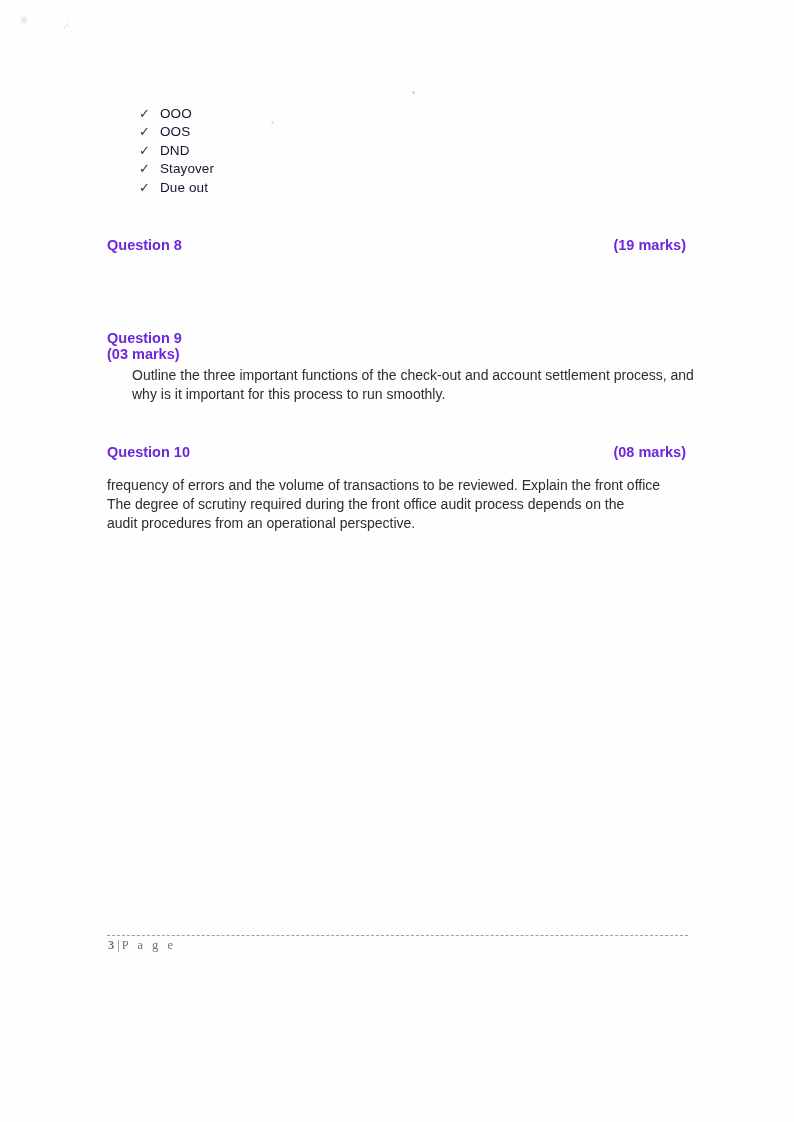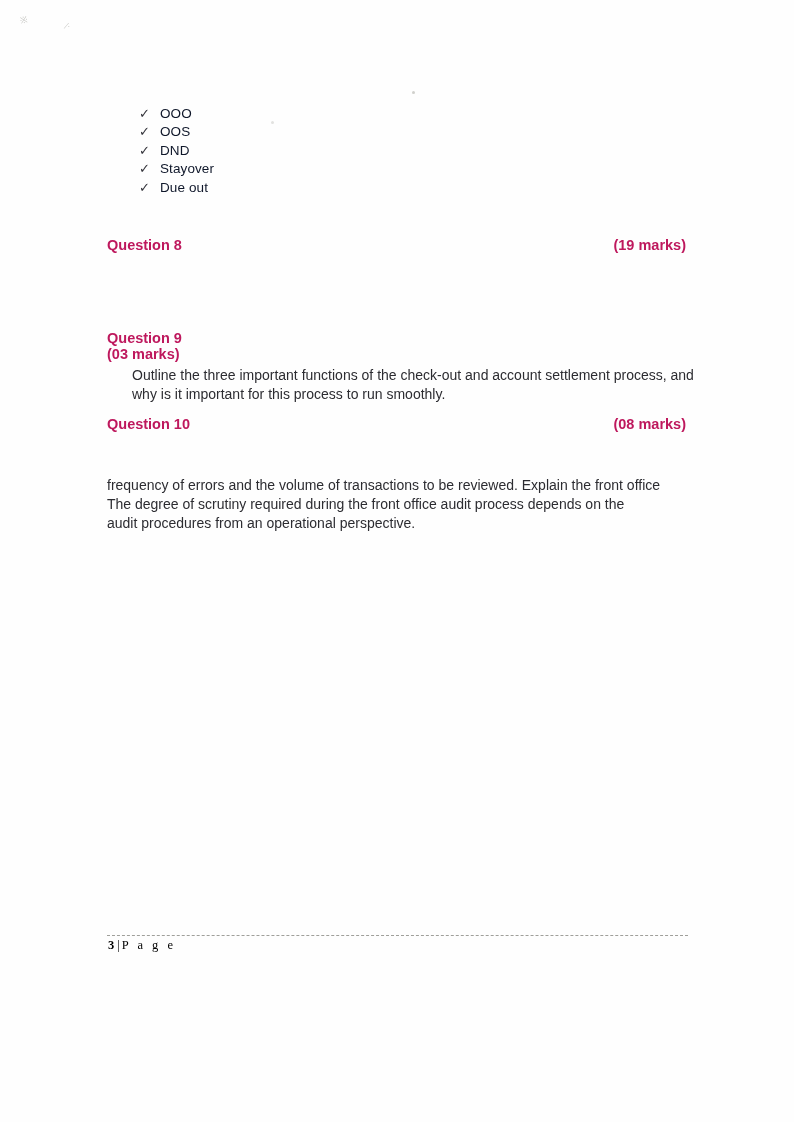--- a/index.html
+++ b/index.html
@@ -55,21 +55,21 @@
   }
   
   .q-heading {
     position: absolute;
     left: 107px;
     width: 579px;
     display: flex;
     justify-content: space-between;
     font-size: 14.5px;
     font-weight: bold;
-    color: #be185d;
+    color: #6d28d9;
   }
   .q-body {
     position: absolute;
     left: 107px;
     width: 600px;
     font-size: 14px;
     line-height: 19.2px;
     color: #2c2c31;
   }
   .q-body .line {
@@ -83,21 +83,21 @@
     width: 581px;
     border-top: 1.2px dashed #8f8f89;
     opacity: 0.85;
   }
   .footer {
     position: absolute;
     left: 108px;
     top: 938px;
     font-family: "Liberation Serif", serif;
     font-size: 12.5px;
-    color: #000000;
+    color: #737373;
   }
   .footer .page-num {
     font-weight: bold;
     letter-spacing: 1px;
   }
   .footer .sep {
     padding: 0 2px;
   }
   .footer .page-word {
     letter-spacing: 3px;
@@ -143,21 +143,21 @@
 
   <div class="q-heading" style="top:330px;flex-direction:column;">
     <span>Question 9</span>
     <span>(03 marks)</span>
   </div>
   <div class="q-body" style="top:366px;margin-left:25px;">
     <div class="line">Outline the three important functions of the check-out and account settlement process, and</div>
     <div class="line">why is it important for this process to run smoothly.</div>
   </div>
 
-  <div class="q-heading" style="top:416px;">
+  <div class="q-heading" style="top:444px;">
     <span>Question 10</span>
     <span>(08 marks)</span>
   </div>
   <div class="q-body" style="top:476px;">
     <div class="line">frequency of errors and the volume of transactions to be reviewed. Explain the front office</div>
     <div class="line">The degree of scrutiny required during the front office audit process depends on the</div>
     <div class="line">audit procedures from an operational perspective.</div>
   </div>
 
   <div class="footer-rule"></div>

